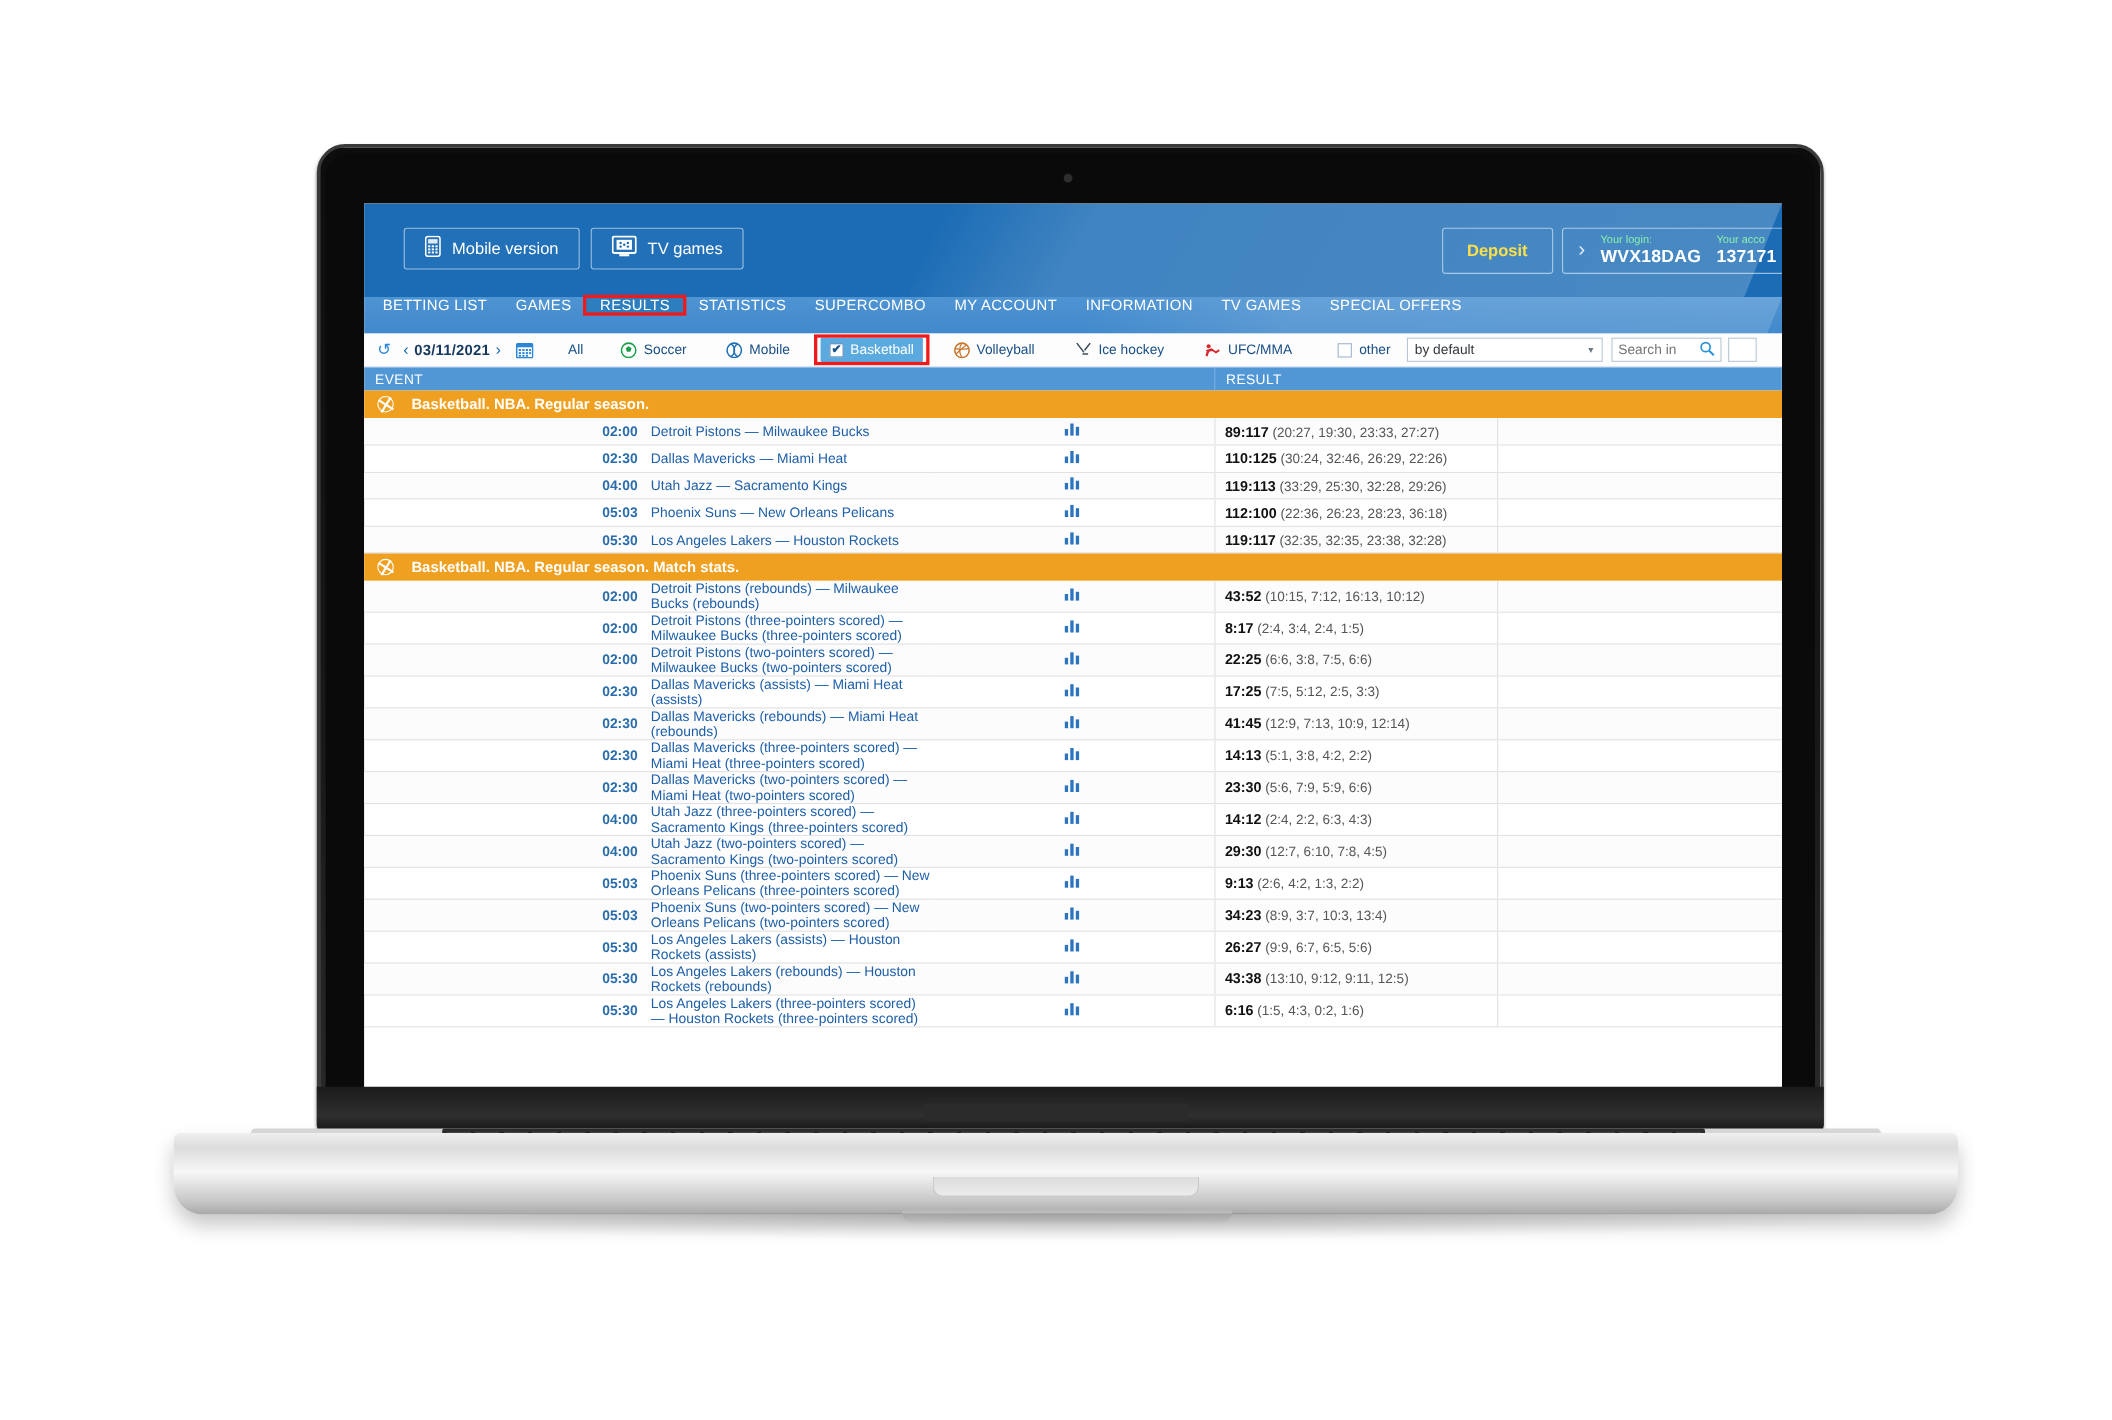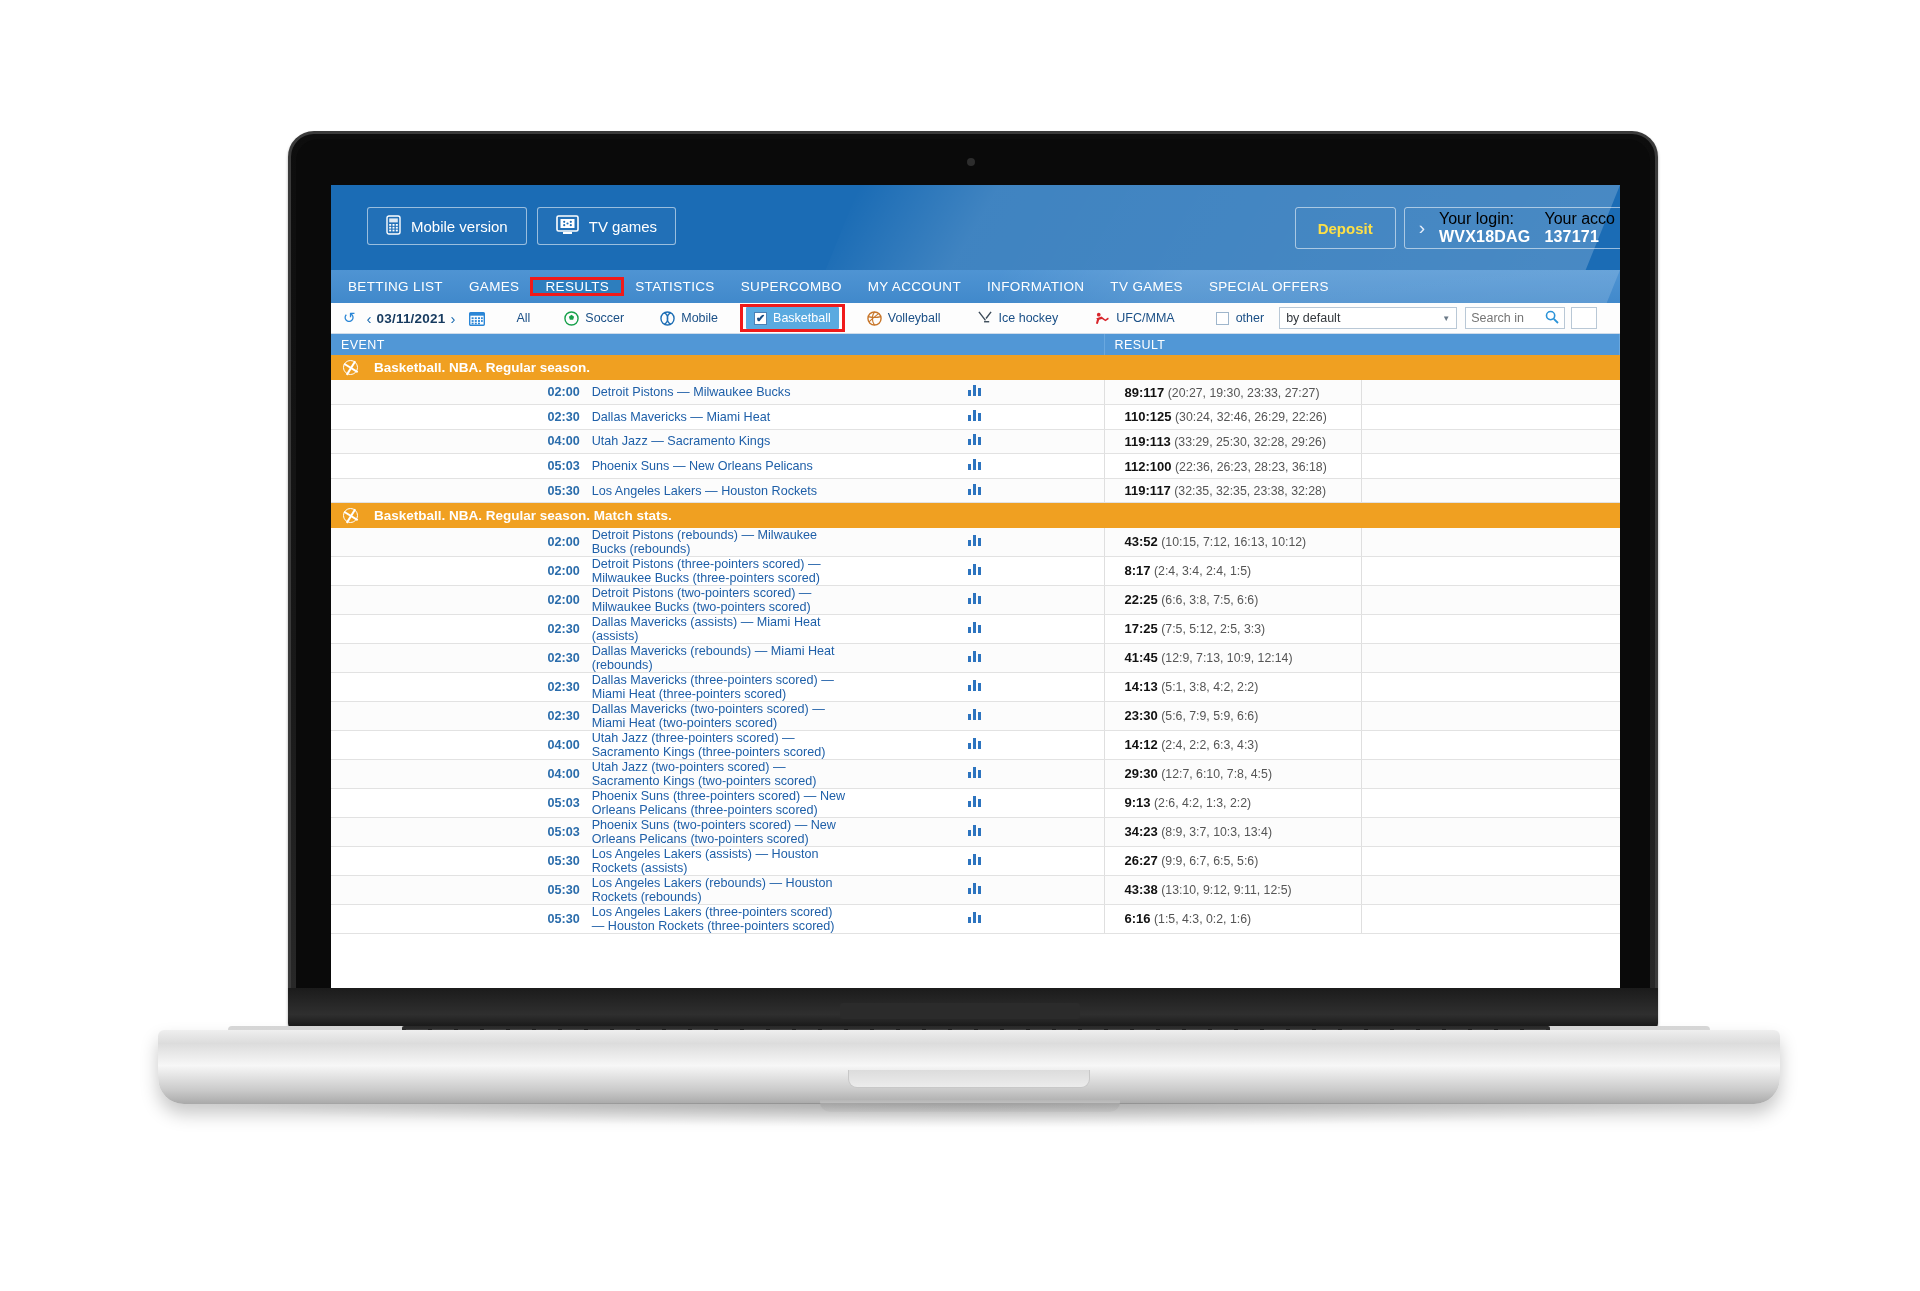--- a/index.html
+++ b/index.html
@@ -130,29 +130,29 @@
     color: #fde047; font-size: 15px; font-weight: bold;
   }
   .acct-box {
     display: flex; align-items: center; gap: 14px;
     height: 42px; padding: 0 14px;
     border: 1px solid rgba(255,255,255,.55);
     border-radius: 3px; color: #fff;
   }
   .acct-chevron { font-size: 19px; color: #e6eefb; font-weight: 300; }
   .acct-col { line-height: 1.12; }
-  .acct-col .lbl { font-size: 16px; color: #000000; }
+  .acct-col .lbl { font-size: 10px; color: #86efac; }
   .acct-col .val { font-size: 16px; font-weight: bold; letter-spacing: .2px; }
 
   
   .mainnav {
     position: relative;
     height: 33px;
     background: linear-gradient(180deg,#4f94d3 0%, #4189cb 100%);
-    display: flex; align-items: center;
+    display: flex; align-items: flex-start;
     padding-left: 4px;
   }
   .mainnav .navshine {
     position:absolute; top:0; right:0; bottom:0; width:620px;
     background: linear-gradient(100deg, rgba(255,255,255,0) 0%, rgba(255,255,255,.13) 30%, rgba(255,255,255,.15) 100%);
     transform: skewX(-22deg); transform-origin: top right;
   }
   .nav-item {
     position: relative; z-index: 2;
     display: flex; align-items: center;
@@ -236,21 +236,21 @@
   .row td {
     border-bottom: 1px solid #e2e2e2;
     height: 24.6px;
     font-size: 12.6px;
     vertical-align: middle;
   }
   .row:nth-child(even) td { background: #fcfcfc; }
   .c-time { width: 56px; text-align: right; padding-right: 9px; color: #2a6cab; font-size: 10.5px; font-weight: bold; }
   .c-event { color: #1e5fa8; padding-left: 3px; }
   .c-ico { width: 30px; text-align: center; }
-  .c-result { width: 500px; padding-left: 20px; border-left: 1px solid #dfdfdf; }
+  .c-result { width: 500px; padding-left: 9px; border-left: 1px solid #dfdfdf; }
   .res-main { font-weight: bold; color: #111; font-size: 13px; }
   .res-parts { color: #555; font-size: 12.3px; }
 
   .bars { display: inline-block; width: 13px; height: 11px; position: relative; }
   .bars i { position: absolute; bottom: 0; width: 3px; background: #2d74bf; display: block; }
   .bars i:nth-child(1){ left:0;  height: 6px; }
   .bars i:nth-child(2){ left:5px; height: 11px; }
   .bars i:nth-child(3){ left:10px; height: 8px; }
 
   .tbl-tailcol { width: 14px; border-left: 1px solid #dfdfdf; }

